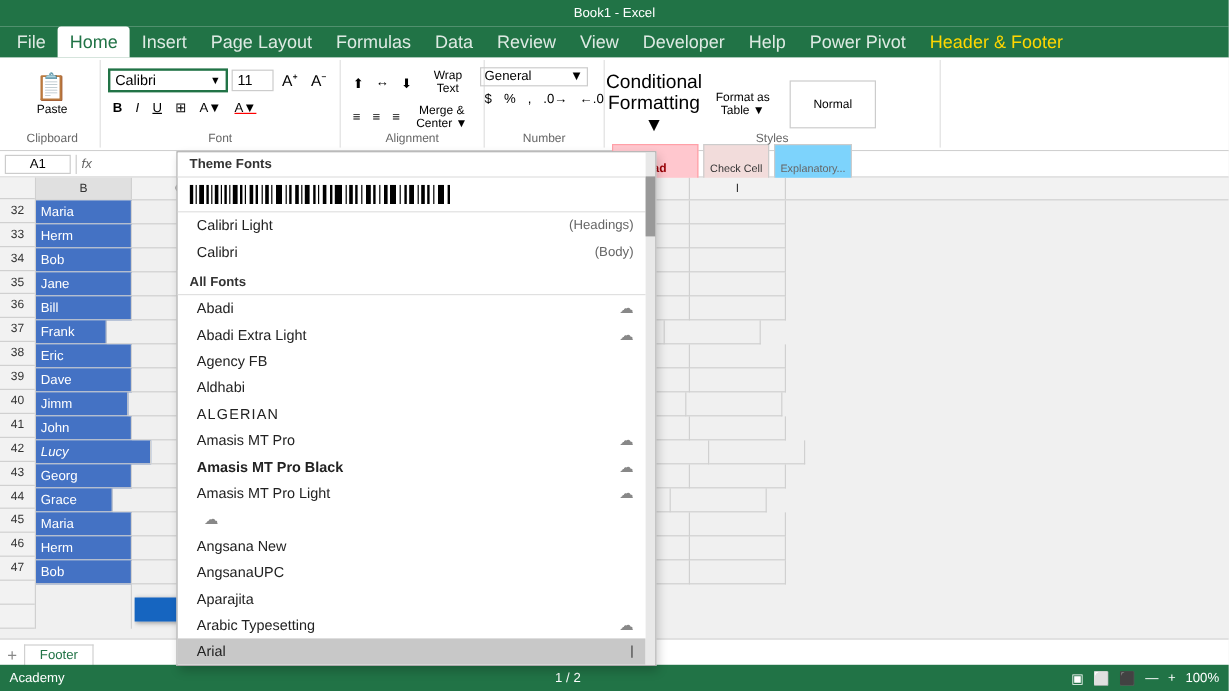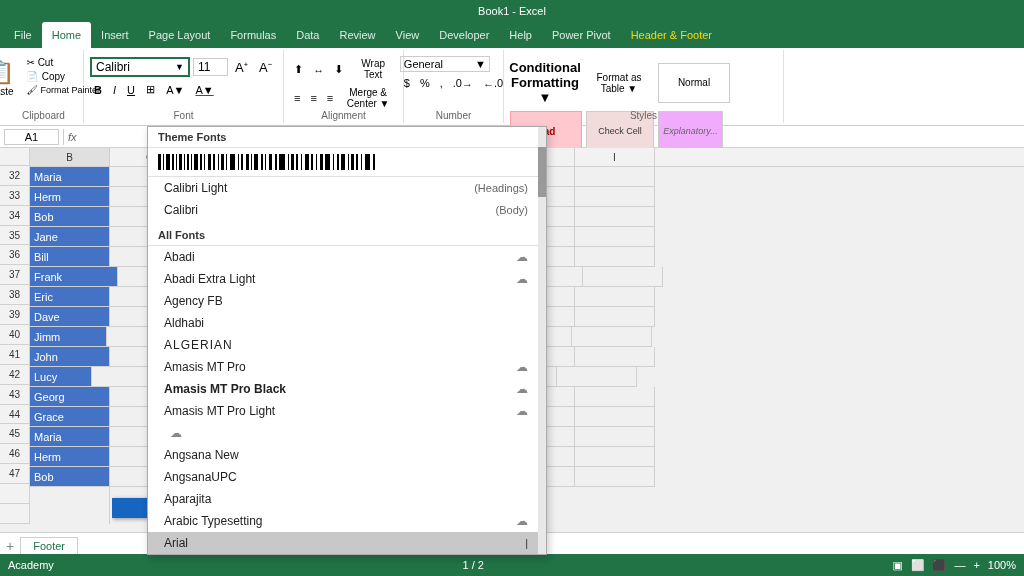--- a/index.html
+++ b/index.html
@@ -4,21 +4,21 @@
   <style>
     * { margin: 0; padding: 0; box-sizing: border-box; }
     body { font-family: 'Segoe UI', Arial, sans-serif; font-size: 12px; background: #f0f0f0; width: 1024px; height: 576px; overflow: hidden; position: relative; }
 
     
     .title-bar { background: #217346; height: 22px; display: flex; align-items: center; padding: 0 8px; }
     .title-bar-text { color: white; font-size: 11px; flex: 1; text-align: center; }
 
     
     .ribbon-tabs { background: #217346; display: flex; align-items: flex-end; padding-left: 4px; height: 26px; }
-    .ribbon-tab { padding: 4px 10px; font-size: 11px; color: rgba(255,255,255,0.85); cursor: pointer; height: 100%; display: flex; align-items: center; }
+    .ribbon-tab { padding: 4px 10px; font-size: 15px; color: rgba(255,255,255,0.85); cursor: pointer; height: 100%; display: flex; align-items: center; }
     .ribbon-tab.active { background: #fff; color: #217346; border-radius: 3px 3px 0 0; font-weight: 500; }
     .ribbon-tab.special { color: #ffd700; }
 
     
     .ribbon { background: #fff; border-bottom: 1px solid #d0d0d0; display: flex; align-items: stretch; padding: 2px 4px; height: 78px; }
     .ribbon-group { display: flex; flex-direction: column; align-items: center; padding: 2px 6px; border-right: 1px solid #e0e0e0; position: relative; }
     .ribbon-group-label { font-size: 10px; color: #666; position: absolute; bottom: 2px; width: 100%; text-align: center; }
     .ribbon-content { display: flex; align-items: center; flex: 1; gap: 4px; }
 
     
@@ -57,21 +57,21 @@
 
     .ribbon-btn { background: none; border: none; cursor: pointer; padding: 2px 4px; font-size: 11px; display: flex; align-items: center; justify-content: center; }
     .paste-btn { display: flex; flex-direction: column; align-items: center; font-size: 10px; cursor: pointer; padding: 4px; }
     .paste-icon { font-size: 22px; }
     .small-btns { display: flex; flex-direction: column; gap: 1px; }
     .small-btn { font-size: 10px; cursor: pointer; padding: 1px 4px; display: flex; align-items: center; gap: 3px; white-space: nowrap; }
     .style-cell { display: flex; flex-direction: column; align-items: center; justify-content: center; width: 72px; height: 40px; font-size: 10px; border: 1px solid transparent; cursor: pointer; }
     .style-cell.normal { background: #fff; border-color: #ccc; }
     .style-cell.bad { background: #ffc7ce; color: #9c0006; border-color: #ffa0a8; font-weight: bold; }
     .style-cell.check-cell { background: #f2dcdb; border-color: #ccc; color: #333; }
-    .style-cell.explanatory { background: #f0abfc; border-color: #ccc; color: #666; font-style: italic; }
+    .style-cell.explanatory { background: #7dd3fc; border-color: #ccc; color: #666; }
 
     
     .blue-arrow { position: absolute; left: 112px; top: 488px; z-index: 50; }
     .sheet-tab { padding: 2px 12px; font-size: 11px; border: 1px solid #d0d0d0; border-bottom: none; cursor: pointer; background: #d0d0d0; margin-right: 2px; }
     .sheet-tab.active { background: #fff; color: #217346; border-bottom: 1px solid #fff; margin-bottom: -1px; }
   </style>
 </head>
 <body>
 
 <div class="title-bar">
@@ -94,25 +94,20 @@
 </div>
 
 <div class="ribbon">
 
   <div class="ribbon-group" style="width:80px;">
     <div class="ribbon-content" style="align-items:flex-start; padding-top:4px;">
       <div class="paste-btn">
         <span class="paste-icon">📋</span>
         <span style="font-size:10px;">Paste</span>
       </div>
-      <div class="small-btns">
-        <div class="small-btn">✂ Cut</div>
-        <div class="small-btn">📄 Copy</div>
-        <div class="small-btn" style="font-size:9px;">🖌 Format Painter</div>
-      </div>
     </div>
     <span class="ribbon-group-label">Clipboard</span>
   </div>
 
   <div class="ribbon-group" style="width:200px;">
     <div style="display:flex; flex-direction:column; gap:3px; width:100%; padding-top:4px;">
       <div style="display:flex; align-items:center; gap:3px;">
         <div class="font-name-box">
           <span>Calibri</span>
           <span style="margin-left:auto; font-size:9px;">▼</span>
@@ -166,32 +161,32 @@
         <button class="ribbon-btn">.0→</button>
         <button class="ribbon-btn">←.0</button>
       </div>
     </div>
     <span class="ribbon-group-label">Number</span>
   </div>
 
   <div class="ribbon-group" style="width:280px;">
     <div style="display:flex; align-items:center; gap:4px; padding-top:6px; flex-wrap:wrap;">
       <div style="display:flex; flex-direction:column; gap:2px;">
-        <button class="ribbon-btn" style="font-size:13px; width:70px; text-align:center;font-weight:bold;">Conditional<br>Formatting ▼</button>
+        <button class="ribbon-btn" style="font-size:16px; width:70px; text-align:center;">Conditional<br>Formatting ▼</button>
       </div>
       <div style="display:flex; flex-direction:column; gap:2px;">
         <button class="ribbon-btn" style="font-size:10px; width:70px; text-align:center;">Format as<br>Table ▼</button>
       </div>
       <div class="style-cell normal">
         <span>Normal</span>
       </div>
       <div class="style-cell bad">
         <span>Bad</span>
       </div>
-      <div class="style-cell check-cell" style="background:#f2dcdb; width:68px;">
+      <div class="style-cell check-cell" style="background:#f2dcdb; width:55px;">
         <span style="font-size:9px;">Check Cell</span>
       </div>
       <div class="style-cell explanatory" style="width:65px;">
         <span style="font-size:9px;">Explanatory...</span>
       </div>
     </div>
     <span class="ribbon-group-label">Styles</span>
   </div>
 </div>
 
@@ -284,21 +279,21 @@
           <div class="grid-cell name-cell" style="width:80px;">Bill</div>
           <div class="grid-cell" style="width:80px;"></div>
           <div class="grid-cell num-cell" style="width:75px;">7744</div>
           <div class="grid-cell num-cell" style="width:75px;">2026</div>
           <div class="grid-cell" style="width:75px;"></div>
           <div class="grid-cell" style="width:80px;"></div>
           <div class="grid-cell" style="width:80px;"></div>
           <div class="grid-cell" style="width:80px;"></div>
         </div>
       <div style="display:flex;">
-          <div class="grid-cell name-cell" style="width:88px;">Frank</div>
+          <div class="grid-cell name-cell" style="width:59px;">Frank</div>
           <div class="grid-cell" style="width:80px;"></div>
           <div class="grid-cell num-cell" style="width:75px;">7303</div>
           <div class="grid-cell num-cell" style="width:75px;">8365</div>
           <div class="grid-cell" style="width:75px;"></div>
           <div class="grid-cell" style="width:80px;"></div>
           <div class="grid-cell" style="width:80px;"></div>
           <div class="grid-cell" style="width:80px;"></div>
         </div>
       <div style="display:flex;">
           <div class="grid-cell name-cell" style="width:80px;">Eric</div>
@@ -334,41 +329,41 @@
           <div class="grid-cell name-cell" style="width:80px;">John</div>
           <div class="grid-cell" style="width:80px;"></div>
           <div class="grid-cell num-cell" style="width:75px;">8085</div>
           <div class="grid-cell num-cell" style="width:75px;">9433</div>
           <div class="grid-cell" style="width:75px;"></div>
           <div class="grid-cell" style="width:80px;"></div>
           <div class="grid-cell" style="width:80px;"></div>
           <div class="grid-cell" style="width:80px;"></div>
         </div>
       <div style="display:flex;">
-          <div class="grid-cell name-cell" style="width:62px;">Lucy</div>
+          <div class="grid-cell name-cell" style="width:96px;font-style:italic;">Lucy</div>
           <div class="grid-cell" style="width:80px;"></div>
           <div class="grid-cell num-cell" style="width:75px;">2565</div>
           <div class="grid-cell num-cell" style="width:75px;">3112</div>
           <div class="grid-cell" style="width:75px;"></div>
           <div class="grid-cell" style="width:80px;"></div>
           <div class="grid-cell" style="width:80px;"></div>
           <div class="grid-cell" style="width:80px;"></div>
         </div>
       <div style="display:flex;">
           <div class="grid-cell name-cell" style="width:80px;">Georg</div>
           <div class="grid-cell" style="width:80px;"></div>
           <div class="grid-cell num-cell" style="width:75px;">3413</div>
           <div class="grid-cell num-cell" style="width:75px;">912</div>
           <div class="grid-cell" style="width:75px;"></div>
           <div class="grid-cell" style="width:80px;"></div>
           <div class="grid-cell" style="width:80px;"></div>
           <div class="grid-cell" style="width:80px;"></div>
         </div>
       <div style="display:flex;">
-          <div class="grid-cell name-cell" style="width:80px;">Grace</div>
+          <div class="grid-cell name-cell" style="width:64px;">Grace</div>
           <div class="grid-cell" style="width:80px;"></div>
           <div class="grid-cell num-cell" style="width:75px;">2584</div>
           <div class="grid-cell num-cell" style="width:75px;">757</div>
           <div class="grid-cell" style="width:75px;"></div>
           <div class="grid-cell" style="width:80px;"></div>
           <div class="grid-cell" style="width:80px;"></div>
           <div class="grid-cell" style="width:80px;"></div>
         </div>
       <div style="display:flex;">
           <div class="grid-cell name-cell" style="width:80px;">Maria</div>

